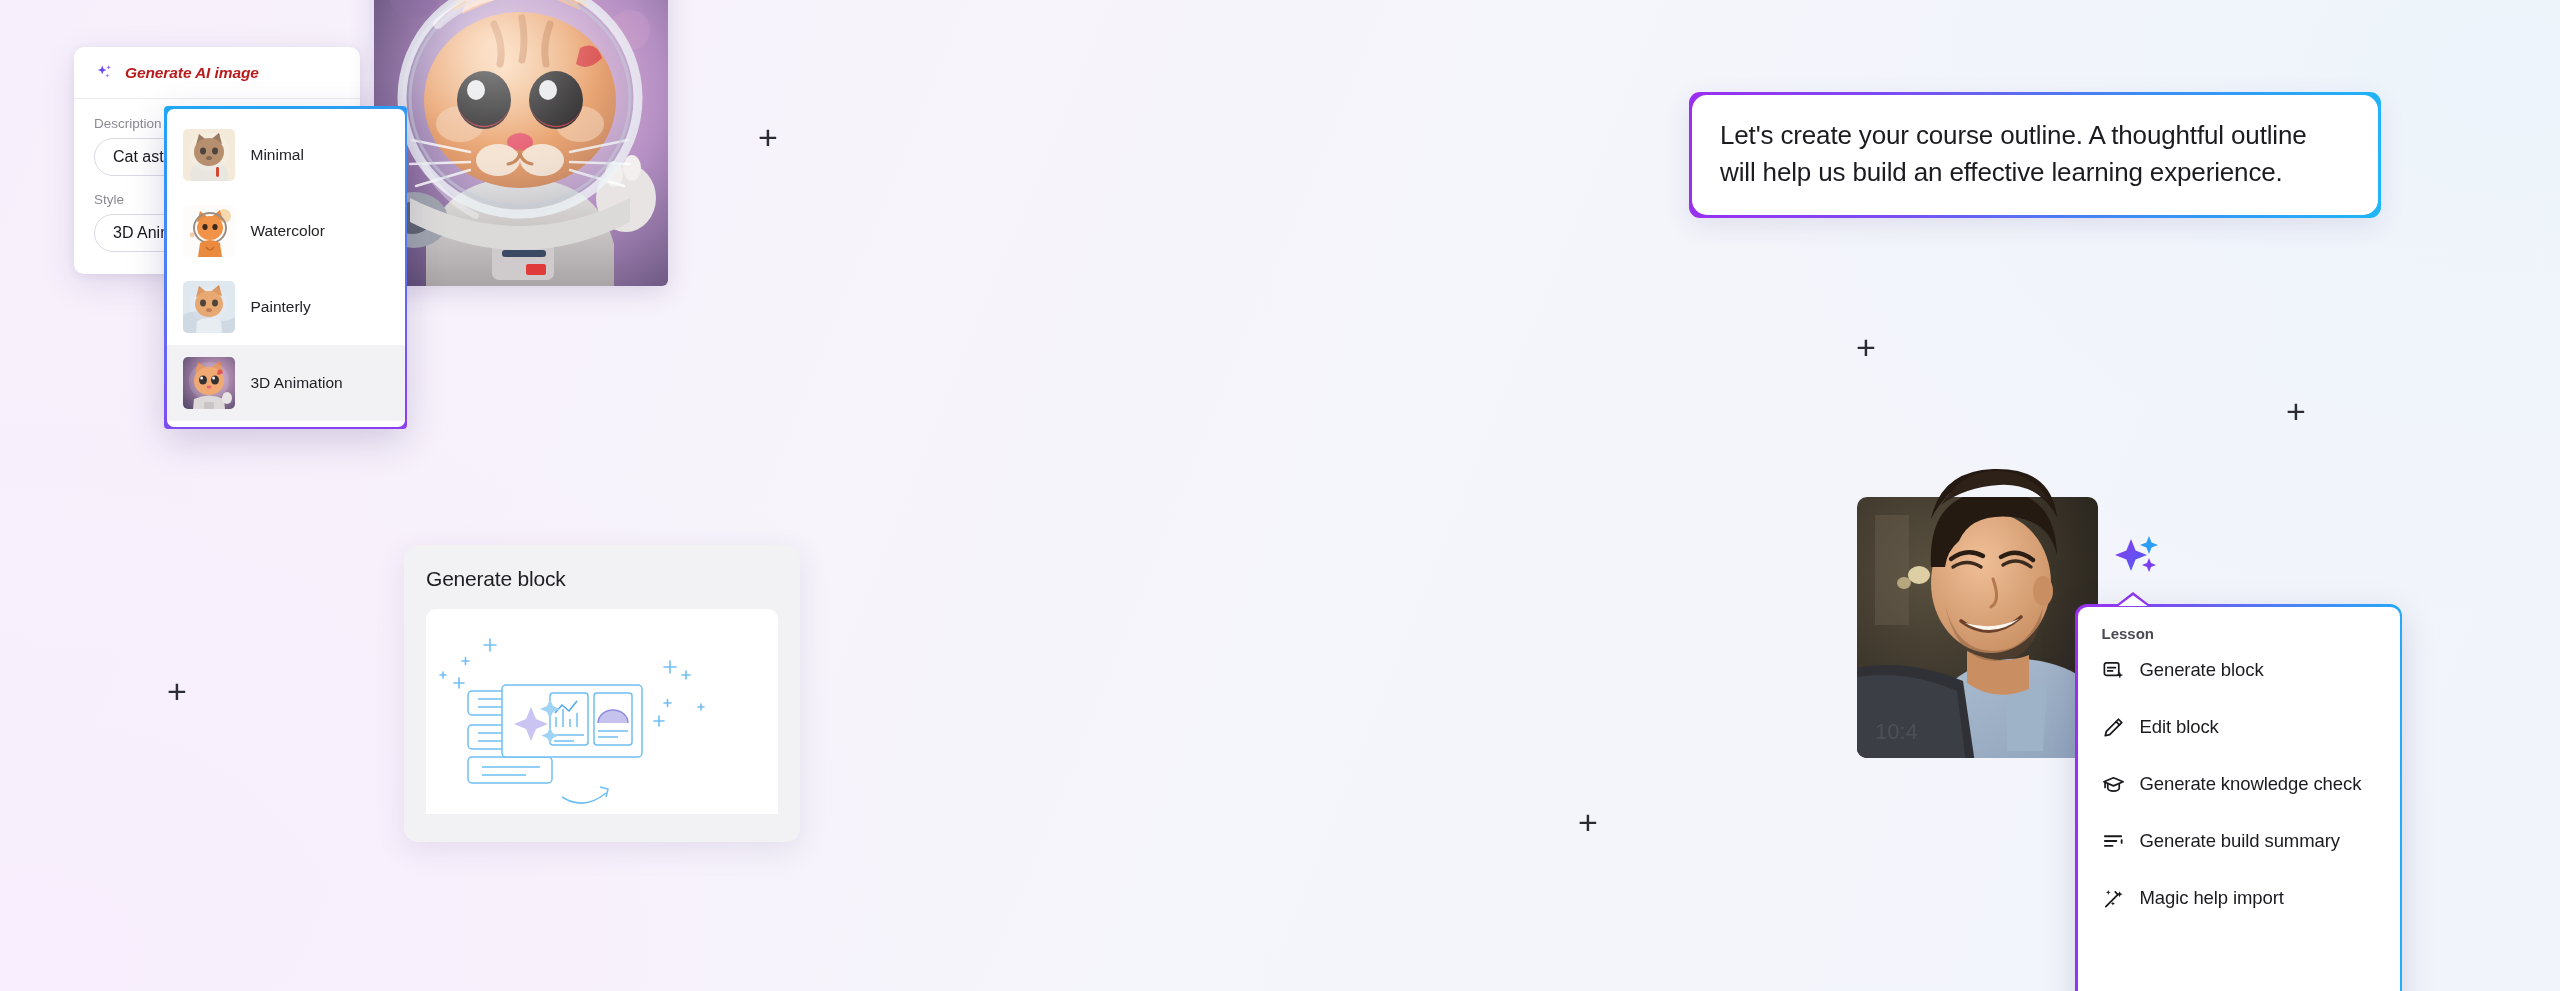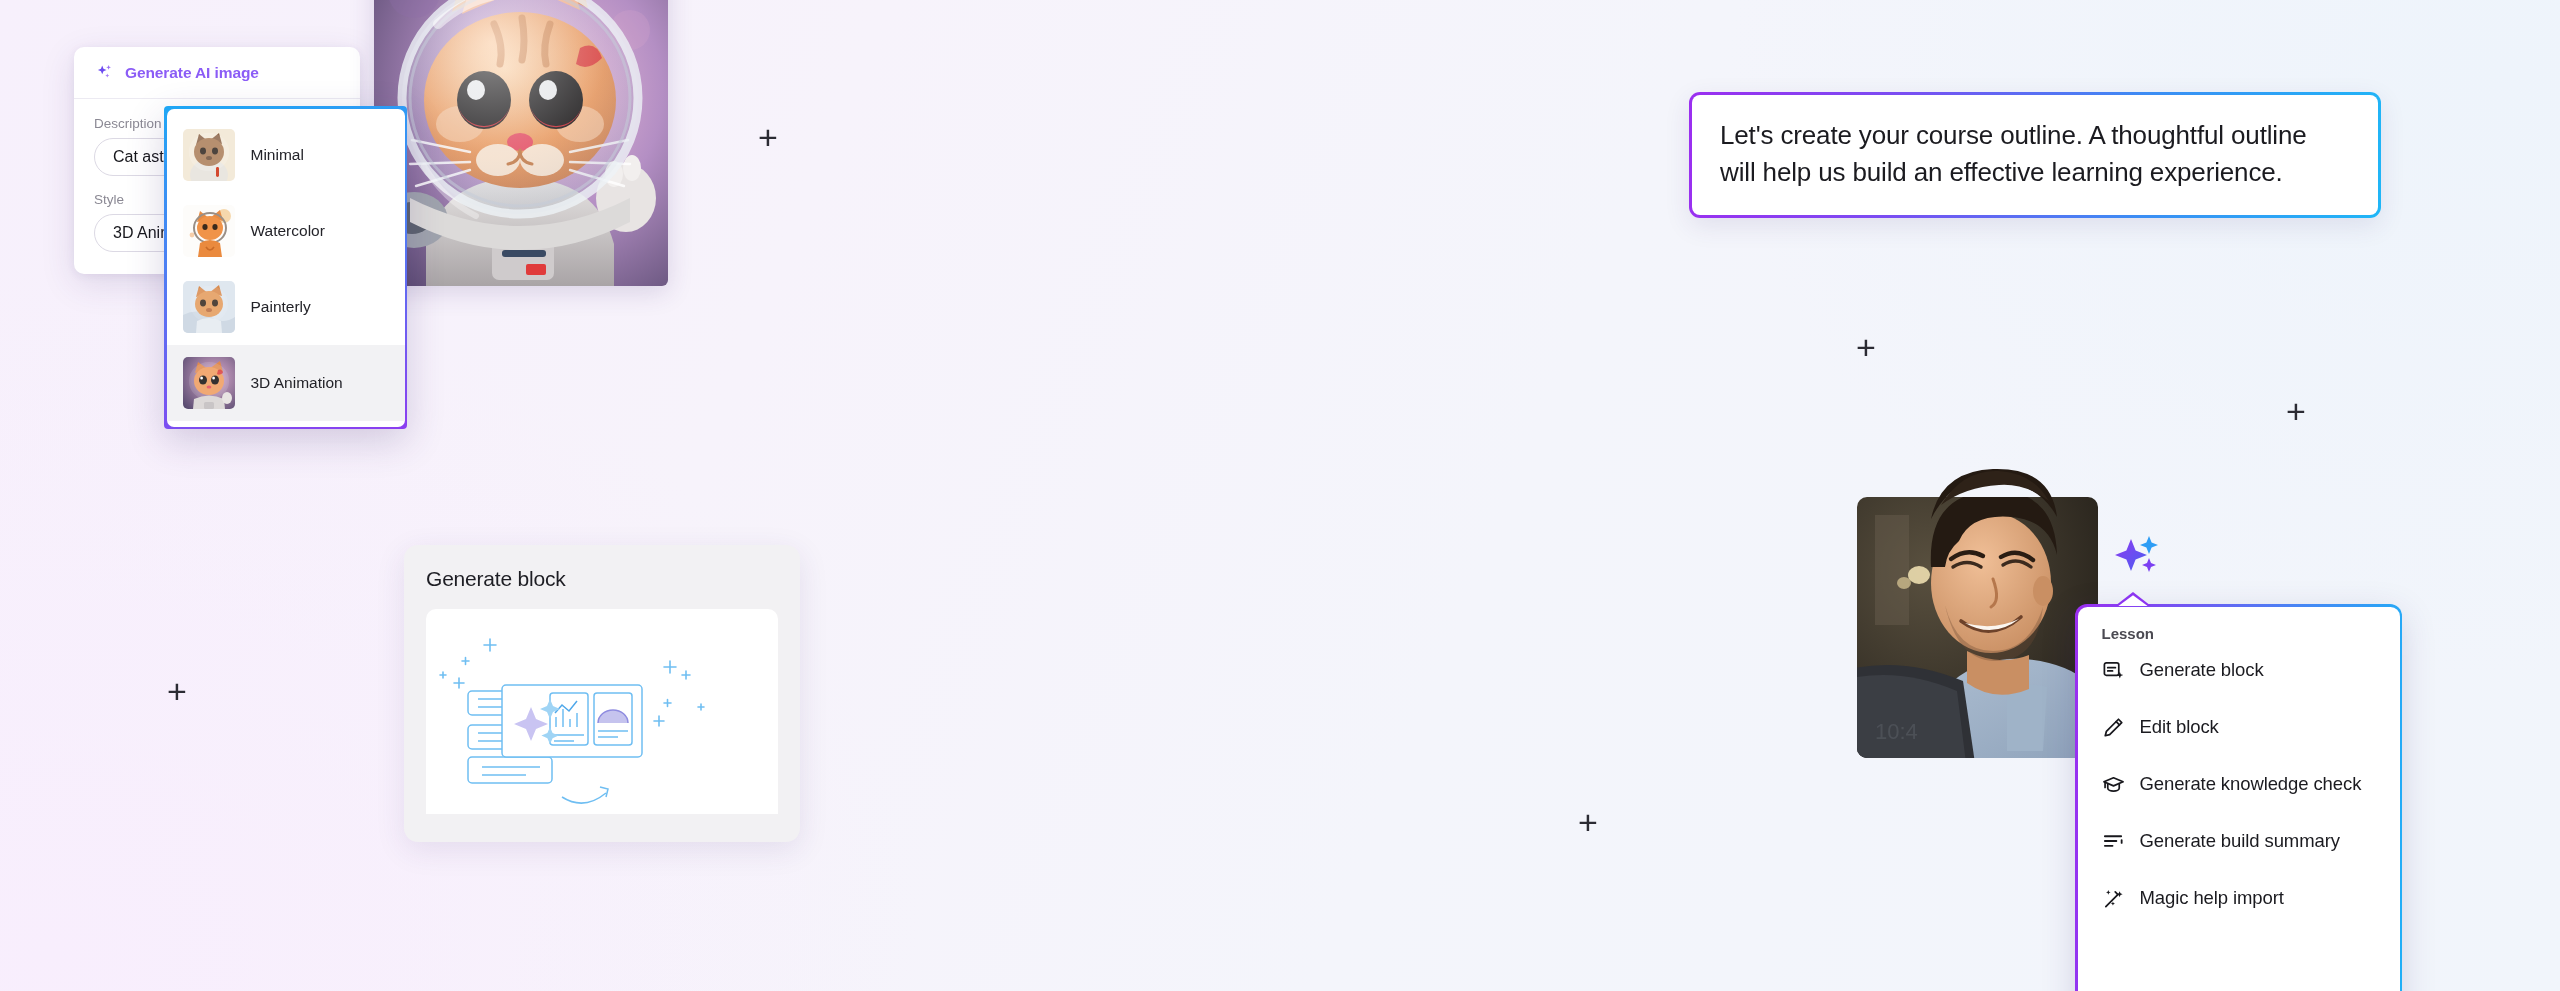--- a/index.html
+++ b/index.html
@@ -47,22 +47,23 @@
     height: 52px;
     display: flex;
     align-items: center;
     gap: 11px;
     padding: 0 20px;
     border-bottom: 1px solid #eceaf2;
   }
   #ai-panel-title {
     font-size: 15.5px;
     font-weight: 700;
-    color: #8b5cf6;
+    color: #b91c1c;
     letter-spacing: -0.1px;
+    font-style: italic;
   }
 
   .sparkle-sm { width: 20px; height: 20px; display: block; }
 
   #ai-panel-body { padding: 17px 20px 0 20px; }
   .field-label {
     font-size: 13.5px;
     color: #8b8994;
     margin-bottom: 7px;
     font-weight: 400;
@@ -132,21 +133,21 @@
     position: absolute;
     left: 1689px; top: 92px;
     width: 692px;
     border-radius: 11px;
     padding: 3px;
     background: linear-gradient(96deg, #9b2ef0 0%, #7a4df2 30%, #3b8ef4 66%, #1fb6f7 100%);
     box-shadow: 0 8px 26px rgba(60,40,110,.10);
   }
   #speech-bubble-inner {
     background: #fff;
-    border-radius: 8px;
+    border-radius: 15px;
     padding: 22px 40px 24px 28px;
   }
   #speech-bubble-text {
     font-size: 26px;
     line-height: 1.42;
     color: #1b1b20;
     letter-spacing: -0.15px;
   }
 
   

